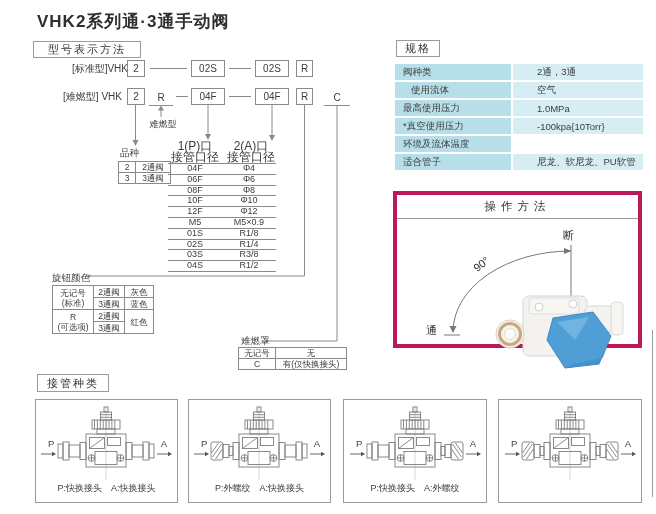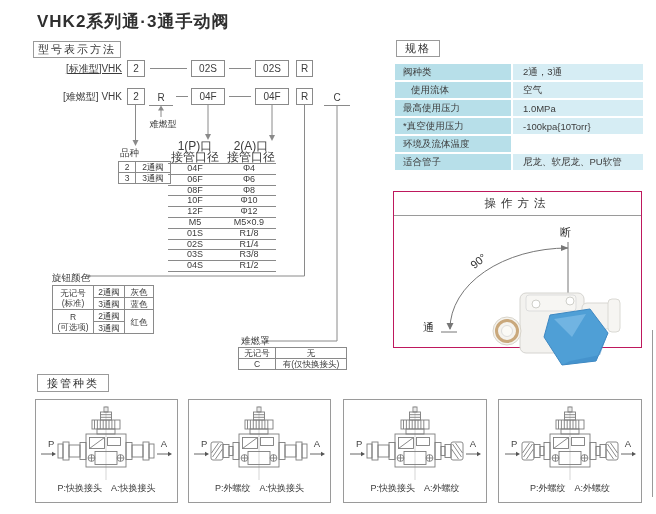--- a/index.html
+++ b/index.html
@@ -37,40 +37,40 @@
   
   table.pt{border-collapse:collapse;position:absolute;border-top:1px solid #8a8a8a;}
   table.pt td{
     border-bottom:1px solid #8a8a8a;text-align:center;padding:0;
     font-size:9px;height:9.8px;line-height:9.8px;width:54px;color:#3c3c3c;
   }
   .porthdr{position:absolute;width:54px;text-align:center;font-size:12px;line-height:10.5px;color:#3c3c3c;}
   
   .spec-row{display:flex;height:16px;margin-bottom:2px;font-size:9.5px;}
   .spec-k{width:116px;display:flex;align-items:center;padding-left:8px;box-sizing:border-box;margin-right:2px;}
-  .spec-v{flex:1;display:flex;align-items:center;padding-left:10px;box-sizing:border-box;}
-  
-  #opbox{position:absolute;left:393px;top:191px;width:249px;height:157px;border:1px solid #be185d;box-sizing:border-box;background:#fff;}
+  .spec-v{flex:1;display:flex;align-items:center;padding-left:24px;box-sizing:border-box;}
+  
+  #opbox{position:absolute;left:393px;top:191px;width:249px;height:157px;border:4px solid #be185d;box-sizing:border-box;background:#fff;}
   #opbox .optitle{height:23px;border-bottom:1px solid #9a9a9a;display:flex;align-items:center;justify-content:center;font-size:11.5px;letter-spacing:5px;color:#333;}
   #opbox .oplbl{position:absolute;font-size:11px;color:#333;}
   
   .pipebox{position:absolute;top:399px;height:104px;border:1px solid #9a9a9a;box-sizing:border-box;background:#fff;}
   .pipebox .drawing{position:absolute;left:0;right:0;top:6px;margin:auto;width:141px;height:76px;}
   .pipebox .cap{position:absolute;left:0;right:0;bottom:7px;text-align:center;font-size:9px;color:#3c3c3c;}
   .pipebox .pa{position:absolute;top:38px;font-size:9.5px;color:#444;}
   .edge-line{position:absolute;left:652px;top:330px;width:1px;height:167px;background:#9a9a9a;}
 </style>
 </head>
 <body>
 
 <div class="pagetitle">VHK2系列通·3通手动阀</div>
 
 <div id="model">
 
-  <div class="hdrbox" style="left:33px;top:5px;width:88px;height:17px;">型号表示方法</div>
+  <div class="hdrbox" style="left:33px;top:5px;width:108px;height:17px;">型号表示方法</div>
 
   <svg class="abs" style="left:0;top:0;" width="390" height="352" viewBox="0 0 390 352">
     <g stroke="#8a8a8a" stroke-width="1" fill="none">
 
       <line x1="150" y1="32.5" x2="187" y2="32.5"></line>
       <line x1="229" y1="32.5" x2="251" y2="32.5"></line>
 
       <line x1="176" y1="60.5" x2="188" y2="60.5"></line>
       <line x1="229" y1="60.5" x2="251" y2="60.5"></line>
 
@@ -90,21 +90,21 @@
     <g fill="#8a8a8a" stroke="none">
       <polygon points="158,74.5 164,74.5 161,69.5"></polygon>
       <polygon points="132.5,104 138.5,104 135.5,110"></polygon>
       <polygon points="205,98 211,98 208,104"></polygon>
       <polygon points="269,99 275,99 272,105"></polygon>
       <circle cx="89" cy="240" r="1.6"></circle>
       <circle cx="267" cy="305" r="1.6"></circle>
     </g>
   </svg>
 
-  <div class="plain" style="left:30px;top:26px;width:92px;justify-content:flex-end;text-decoration:underline;">[标准型]VHK</div>
+  <div class="plain" style="left:36px;top:26px;width:92px;justify-content:flex-end;">[标准型]VHK</div>
   <div class="mbox" style="left:127px;top:24px;width:18px;">2</div>
   <div class="mbox" style="left:191px;top:24px;width:34px;">02S</div>
   <div class="mbox" style="left:255px;top:24px;width:34px;">02S</div>
   <div class="mbox" style="left:296px;top:24px;width:17px;">R</div>
 
   <div class="plain" style="left:30px;top:54px;width:92px;justify-content:flex-end;">[难燃型] VHK</div>
   <div class="mbox" style="left:127px;top:52px;width:18px;">2</div>
   <div class="plain" style="left:149px;top:55px;width:24px;">R</div>
   <div class="mbox" style="left:191px;top:52px;width:34px;">04F</div>
   <div class="mbox" style="left:255px;top:52px;width:34px;">04F</div>
@@ -504,16 +504,15 @@
         </g>
         <g stroke="#555" stroke-width="0.9">
           <line x1="5" y1="48" x2="16" y2="48"></line>
           <line x1="121" y1="48" x2="132" y2="48"></line>
         </g>
         <g fill="#555" stroke="none">
           <polygon points="16,45.8 16,50.2 20,48"></polygon>
           <polygon points="132,45.8 132,50.2 136,48"></polygon>
         </g>
       </svg></div>
-  <div class="cap">P:外螺纹　A:外螺纹</div>
 </div>
 
 <div class="edge-line"></div>
 
 </body></html>

